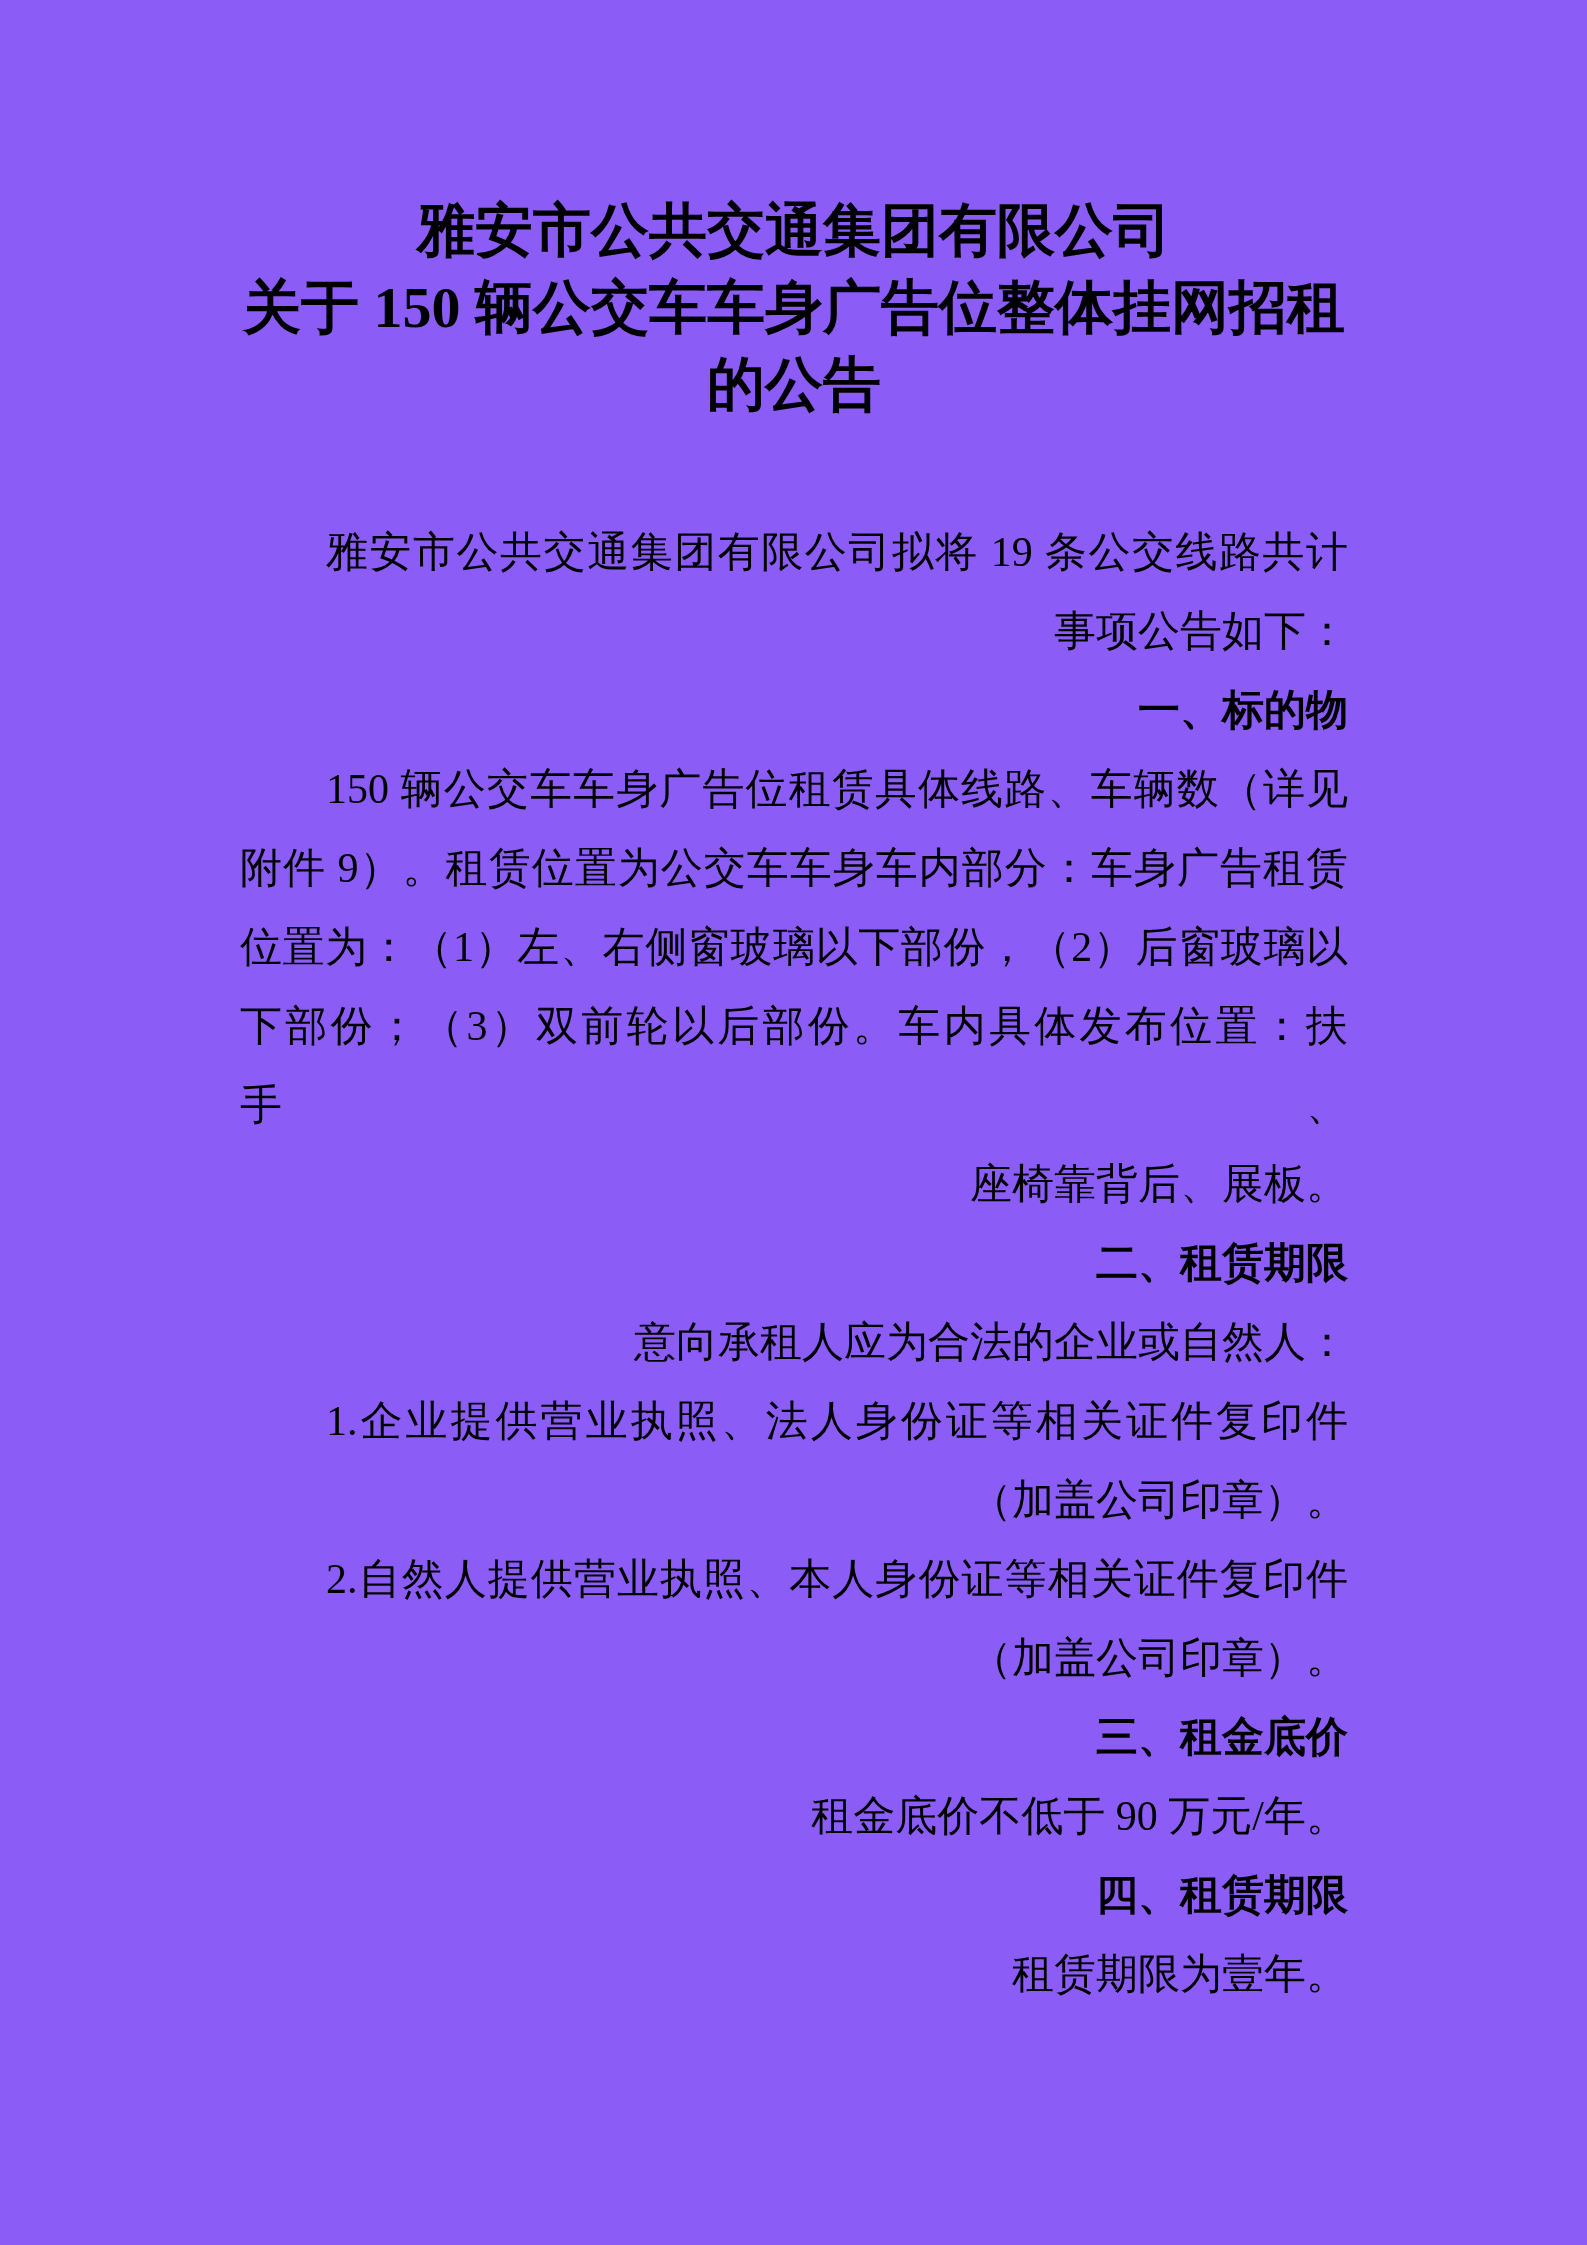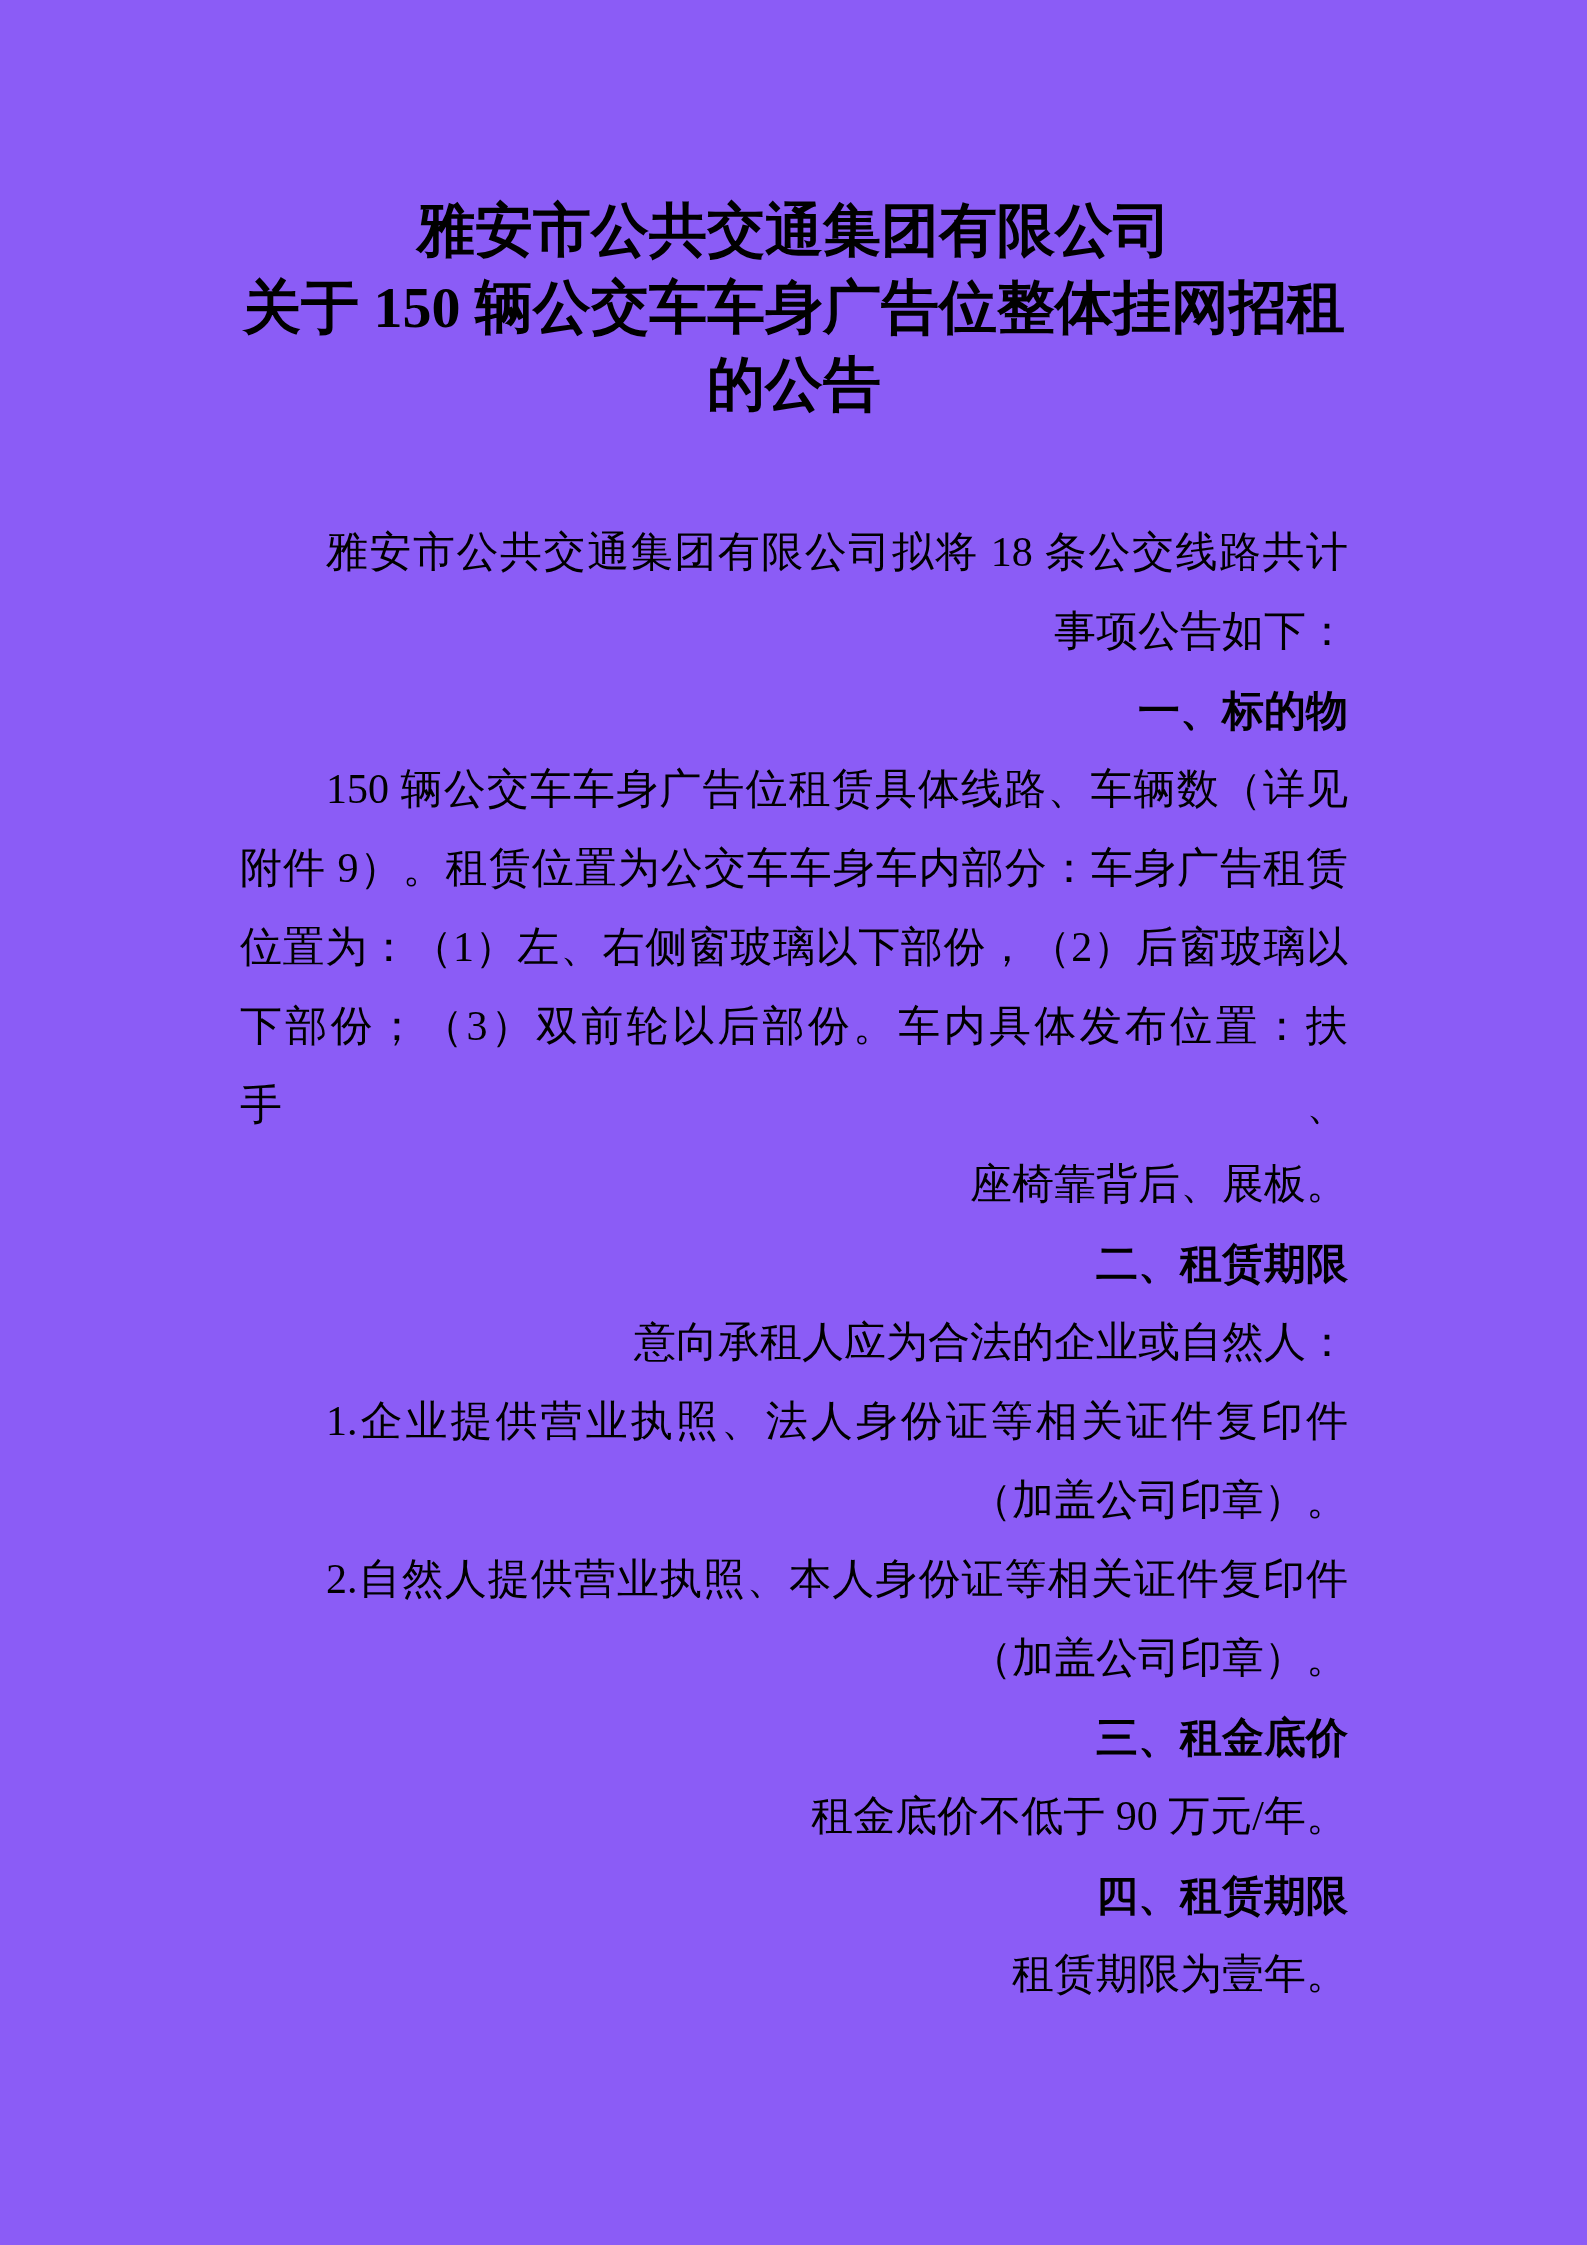--- a/index.html
+++ b/index.html
@@ -41,37 +41,37 @@
   .indent {
     text-indent: 86px;
   }
   .just {
     white-space: normal;
     text-align: justify;
     text-align-last: justify;
     text-justify: inter-ideograph;
   }
   .heading {
-    font-family: Liberation Sans, sans-serif;
+    font-family: Liberation Serif, serif;
     font-weight: bold;
   }
 </style>
 </head>
 <body>
 
 <div class="page">
 
   <div class="title-block">
     <div class="tline">雅安市公共交通集团有限公司</div>
     <div class="tline">关于 150 辆公交车车身广告位整体挂网招租</div>
     <div class="tline">的公告</div>
   </div>
 
   <div class="body-block">
-    <div class="bline indent just">雅安市公共交通集团有限公司拟将 18 条公交线路共计</div>
+    <div class="bline indent just">雅安市公共交通集团有限公司拟将 19 条公交线路共计</div>
     <div class="bline">事项公告如下：</div>
 
     <div class="bline heading indent">一、标的物</div>
     <div class="bline indent just">150 辆公交车车身广告位租赁具体线路、车辆数（详见</div>
     <div class="bline just">附件 9）。租赁位置为公交车车身车内部分：车身广告租赁</div>
     <div class="bline just">位置为：（1）左、右侧窗玻璃以下部份，（2）后窗玻璃以</div>
     <div class="bline just">下部份；（3）双前轮以后部份。车内具体发布位置：扶手、</div>
     <div class="bline">座椅靠背后、展板。</div>
 
     <div class="bline heading indent">二、租赁期限</div>

